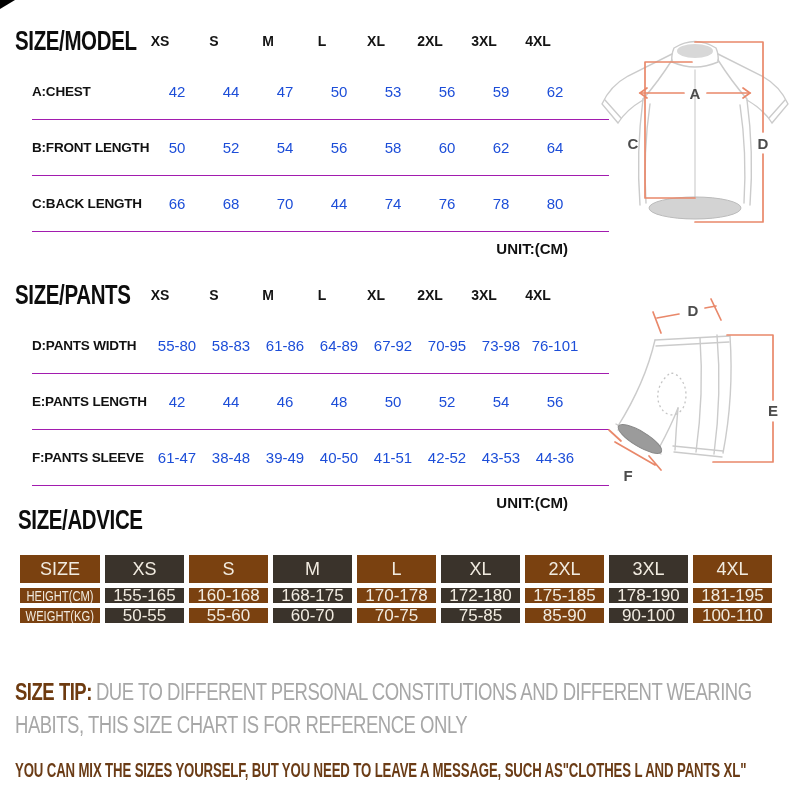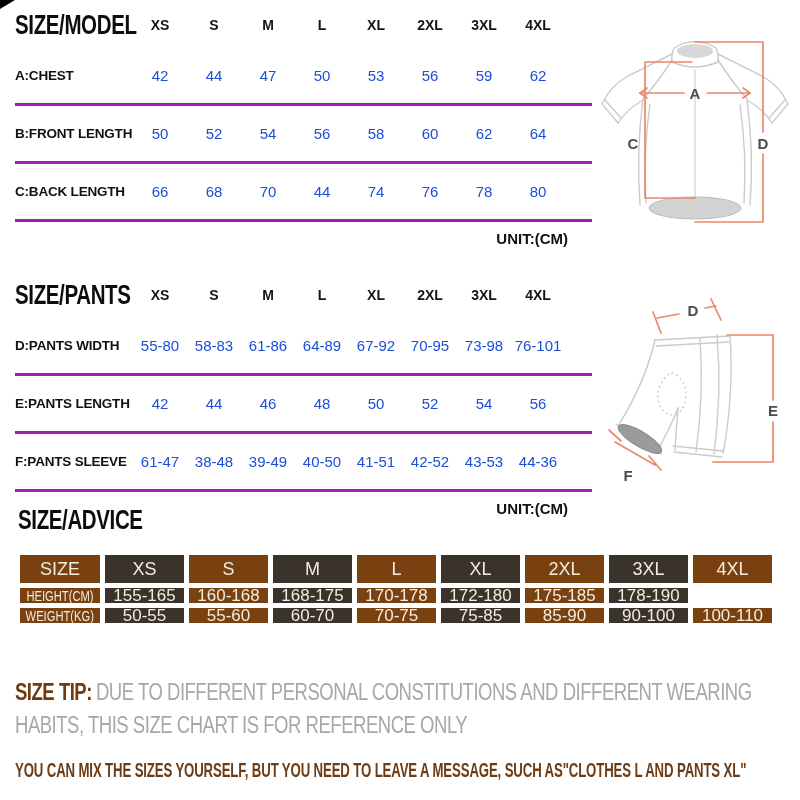--- a/index.html
+++ b/index.html
@@ -14,21 +14,21 @@
   
   .spec { position:absolute; left:15px; }
   .g9 { display:grid; grid-template-columns:118px repeat(8,54px); align-items:center; }
   .spec-head { height:46px; }
   .sec-title { white-space:nowrap; overflow:visible; }
   .sec-title span {
     display:inline-block; transform:scaleX(0.76); transform-origin:left center;
     font-weight:700; font-size:27px; letter-spacing:-0.5px; color:#0d0d0d; white-space:nowrap;
   }
   .size-h { text-align:center; font-weight:600; font-size:14px; color:#141414; }
-  .spec-row { height:55px; width:577px; border-bottom:3px solid #a21caf; }
+  .spec-row { height:55px; width:577px; border-bottom:1px solid #a21caf;margin-left:17px; }
   .rlabel { font-weight:700; font-size:13.5px; letter-spacing:-0.2px; color:#111; white-space:nowrap; }
   .val { text-align:center; font-size:15px; color:#1d4ed8; }
   .unit { width:553px; text-align:right; font-weight:700; font-size:15px; margin-top:8px; color:#111; }
   
   #sec-advice { position:absolute; left:20px; top:505px; }
   #sec-advice .sec-title { margin-left:-2px; }
   .advice-table { margin-top:11px; width:752px; display:flex; flex-direction:column; gap:5px; }
   .arow { display:grid; grid-template-columns:80px repeat(8,1fr); gap:5px; height:15px; }
   .arow.ahead { height:36px; }
   .acell { display:flex; align-items:center; justify-content:center; color:#f1ebe0; overflow:hidden; }
@@ -53,21 +53,21 @@
   .diagram { position:absolute; }
   #jersey { left:588px; top:12px; }
   #shorts { left:595px; top:278px; }
   .mlabel { font-weight:700; font-size:15px; fill:#4c4c4c; font-family:"Liberation Sans", sans-serif; }
 </style>
 </head>
 <body>
 
 <div class="corner-mark"></div>
 
-<section class="spec" id="sec-model" style="top:2px">
+<section class="spec" id="sec-model" style="top:18px">
   <div class="g9 spec-head">
     <div class="sec-title"><span>SIZE/MODEL</span></div>
     <div class="size-h">XS</div>
     <div class="size-h">S</div>
     <div class="size-h">M</div>
     <div class="size-h">L</div>
     <div class="size-h">XL</div>
     <div class="size-h">2XL</div>
     <div class="size-h">3XL</div>
     <div class="size-h">4XL</div>
@@ -244,20 +244,23 @@
         </div>
       <div class="acell">
           <span class="num">172-180</span>
         </div>
       <div class="acell">
           <span class="num">175-185</span>
         </div>
       <div class="acell">
           <span class="num">178-190</span>
         </div>
+      <div class="acell">
+          <span class="num">181-195</span>
+        </div>
     </div>
     <div class="arow">
       <div class="acell">
           <span class="squishy">WEIGHT(KG)</span>
         </div>
       <div class="acell">
           <span class="num">50-55</span>
         </div>
       <div class="acell">
           <span class="num">55-60</span>

